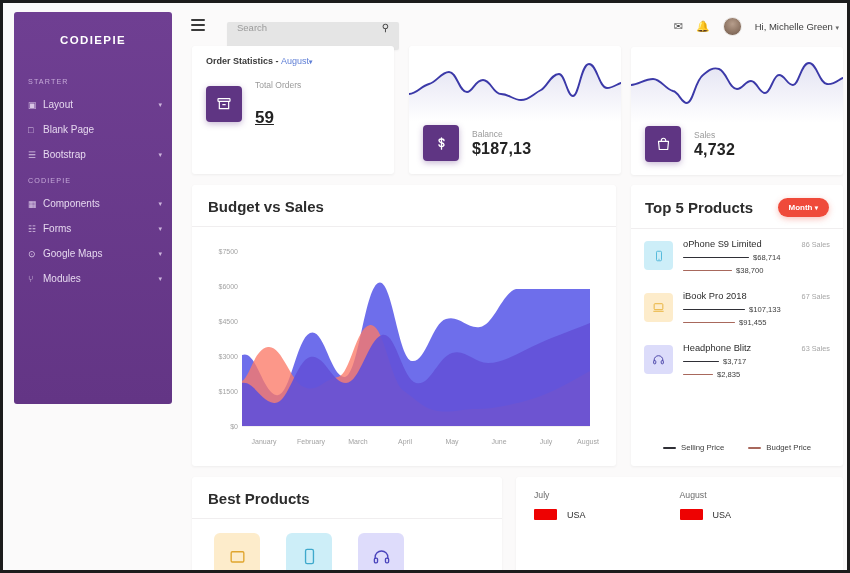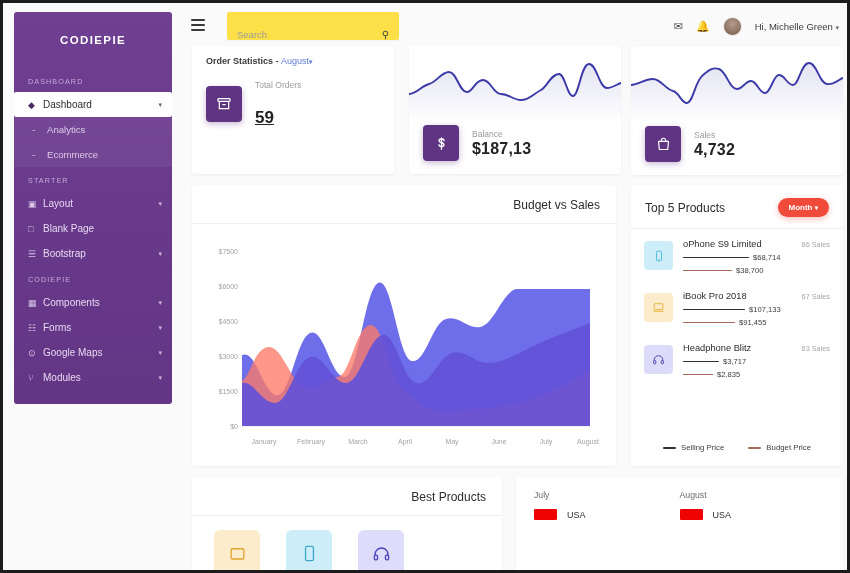--- a/index.html
+++ b/index.html
@@ -82,25 +82,25 @@
     display: flex; align-items: center;
   }
   .hamburger {
     position: absolute; left: 188px; top: 13px;
     width: 14px; height: 12px;
     display: flex; flex-direction: column; justify-content: space-between;
     cursor: pointer;
   }
   .hamburger i { display: block; height: 1.6px; background: #3a3a3a; border-radius: 1px; }
   .searchbox {
-    position: absolute; left: 224px; top: 6px;
+    position: absolute; left: 224px; top: 16px;
     width: 172px; height: 28px;
-    background: #fde047;
+    background: #e5e5e5;
     border-radius: 2px;
-    display: flex; align-items: flex-end;
+    display: flex; align-items: flex-start;
     padding: 0 10px;
     box-shadow: 0 1px 2px rgba(0,0,0,0.04);
   }
   .searchbox input {
     flex: 1; border: 0; outline: 0;
     font-family: "Liberation Sans", sans-serif;
     font-size: 9.5px; color: #555;
     background: transparent;
   }
   .searchbox input::placeholder { color: #9b9b9b; }
@@ -153,21 +153,21 @@
   #sales-card   { left: 628px; top: 44px; width: 212px; height: 128px; }
   .spark { position: absolute; left: 0; top: 4px; width: 100%; height: 72px; }
   .spark svg { width: 100%; height: 100%; display: block; }
   .mini-bot { position: absolute; left: 14px; bottom: 13px; display: flex; align-items: center; gap: 13px; }
   .mini-l { font-size: 8.5px; color: #9a9a9a; }
   .mini-v { font-size: 16px; font-weight: bold; color: #232323; margin-top: 1px; letter-spacing: 0.2px; }
 
   
   #budget-card { left: 189px; top: 182px; width: 424px; height: 281px; }
   .card-title-row { padding: 13px 16px 11px 16px; border-bottom: 1px solid #f0eeef; }
-  .card-title { font-size: 12px; font-weight: normal; color: #2c2c2c; text-align: right; }
+  .card-title { font-size: 15px; font-weight: bold; color: #2c2c2c; }
   .bvs-plot { position: absolute; left: 0; top: 46px; width: 424px; height: 235px; }
 
   
   #top5-card { left: 628px; top: 182px; width: 212px; height: 281px; }
   .t5-head {
     padding: 13px 14px 11px 14px;
     display: flex; align-items: center; justify-content: space-between;
     border-bottom: 1px solid #f0eeef;
   }
   .pill {
@@ -220,38 +220,20 @@
   .tc-name { font-size: 9px; color: #2e2e2e; }
 </style>
 </head>
 <body>
 
 <div class="frame">
 
   <aside class="sidebar">
     <div class="brand">CODIEPIE</div>
 
-    <div>
-      <div class="side-section">DASHBOARD</div>
-      <div class="side-item active">
-        <span class="ic">◆</span>
-        <span class="lbl">Dashboard</span>
-        <span class="caret">▾</span>
-      </div>
-      <div class="side-sub">
-        <div class="side-item">
-          <span class="ic">--</span>
-          <span class="lbl">Analytics</span>
-        </div>
-        <div class="side-item">
-          <span class="ic">--</span>
-          <span class="lbl">Ecommerce</span>
-        </div>
-      </div>
-    </div>
 
     <div>
       <div class="side-section">STARTER</div>
       <div class="side-item">
         <span class="ic">▣</span>
         <span class="lbl">Layout</span>
         <span class="caret">▾</span>
       </div>
       <div class="side-item">
         <span class="ic">□</span>

